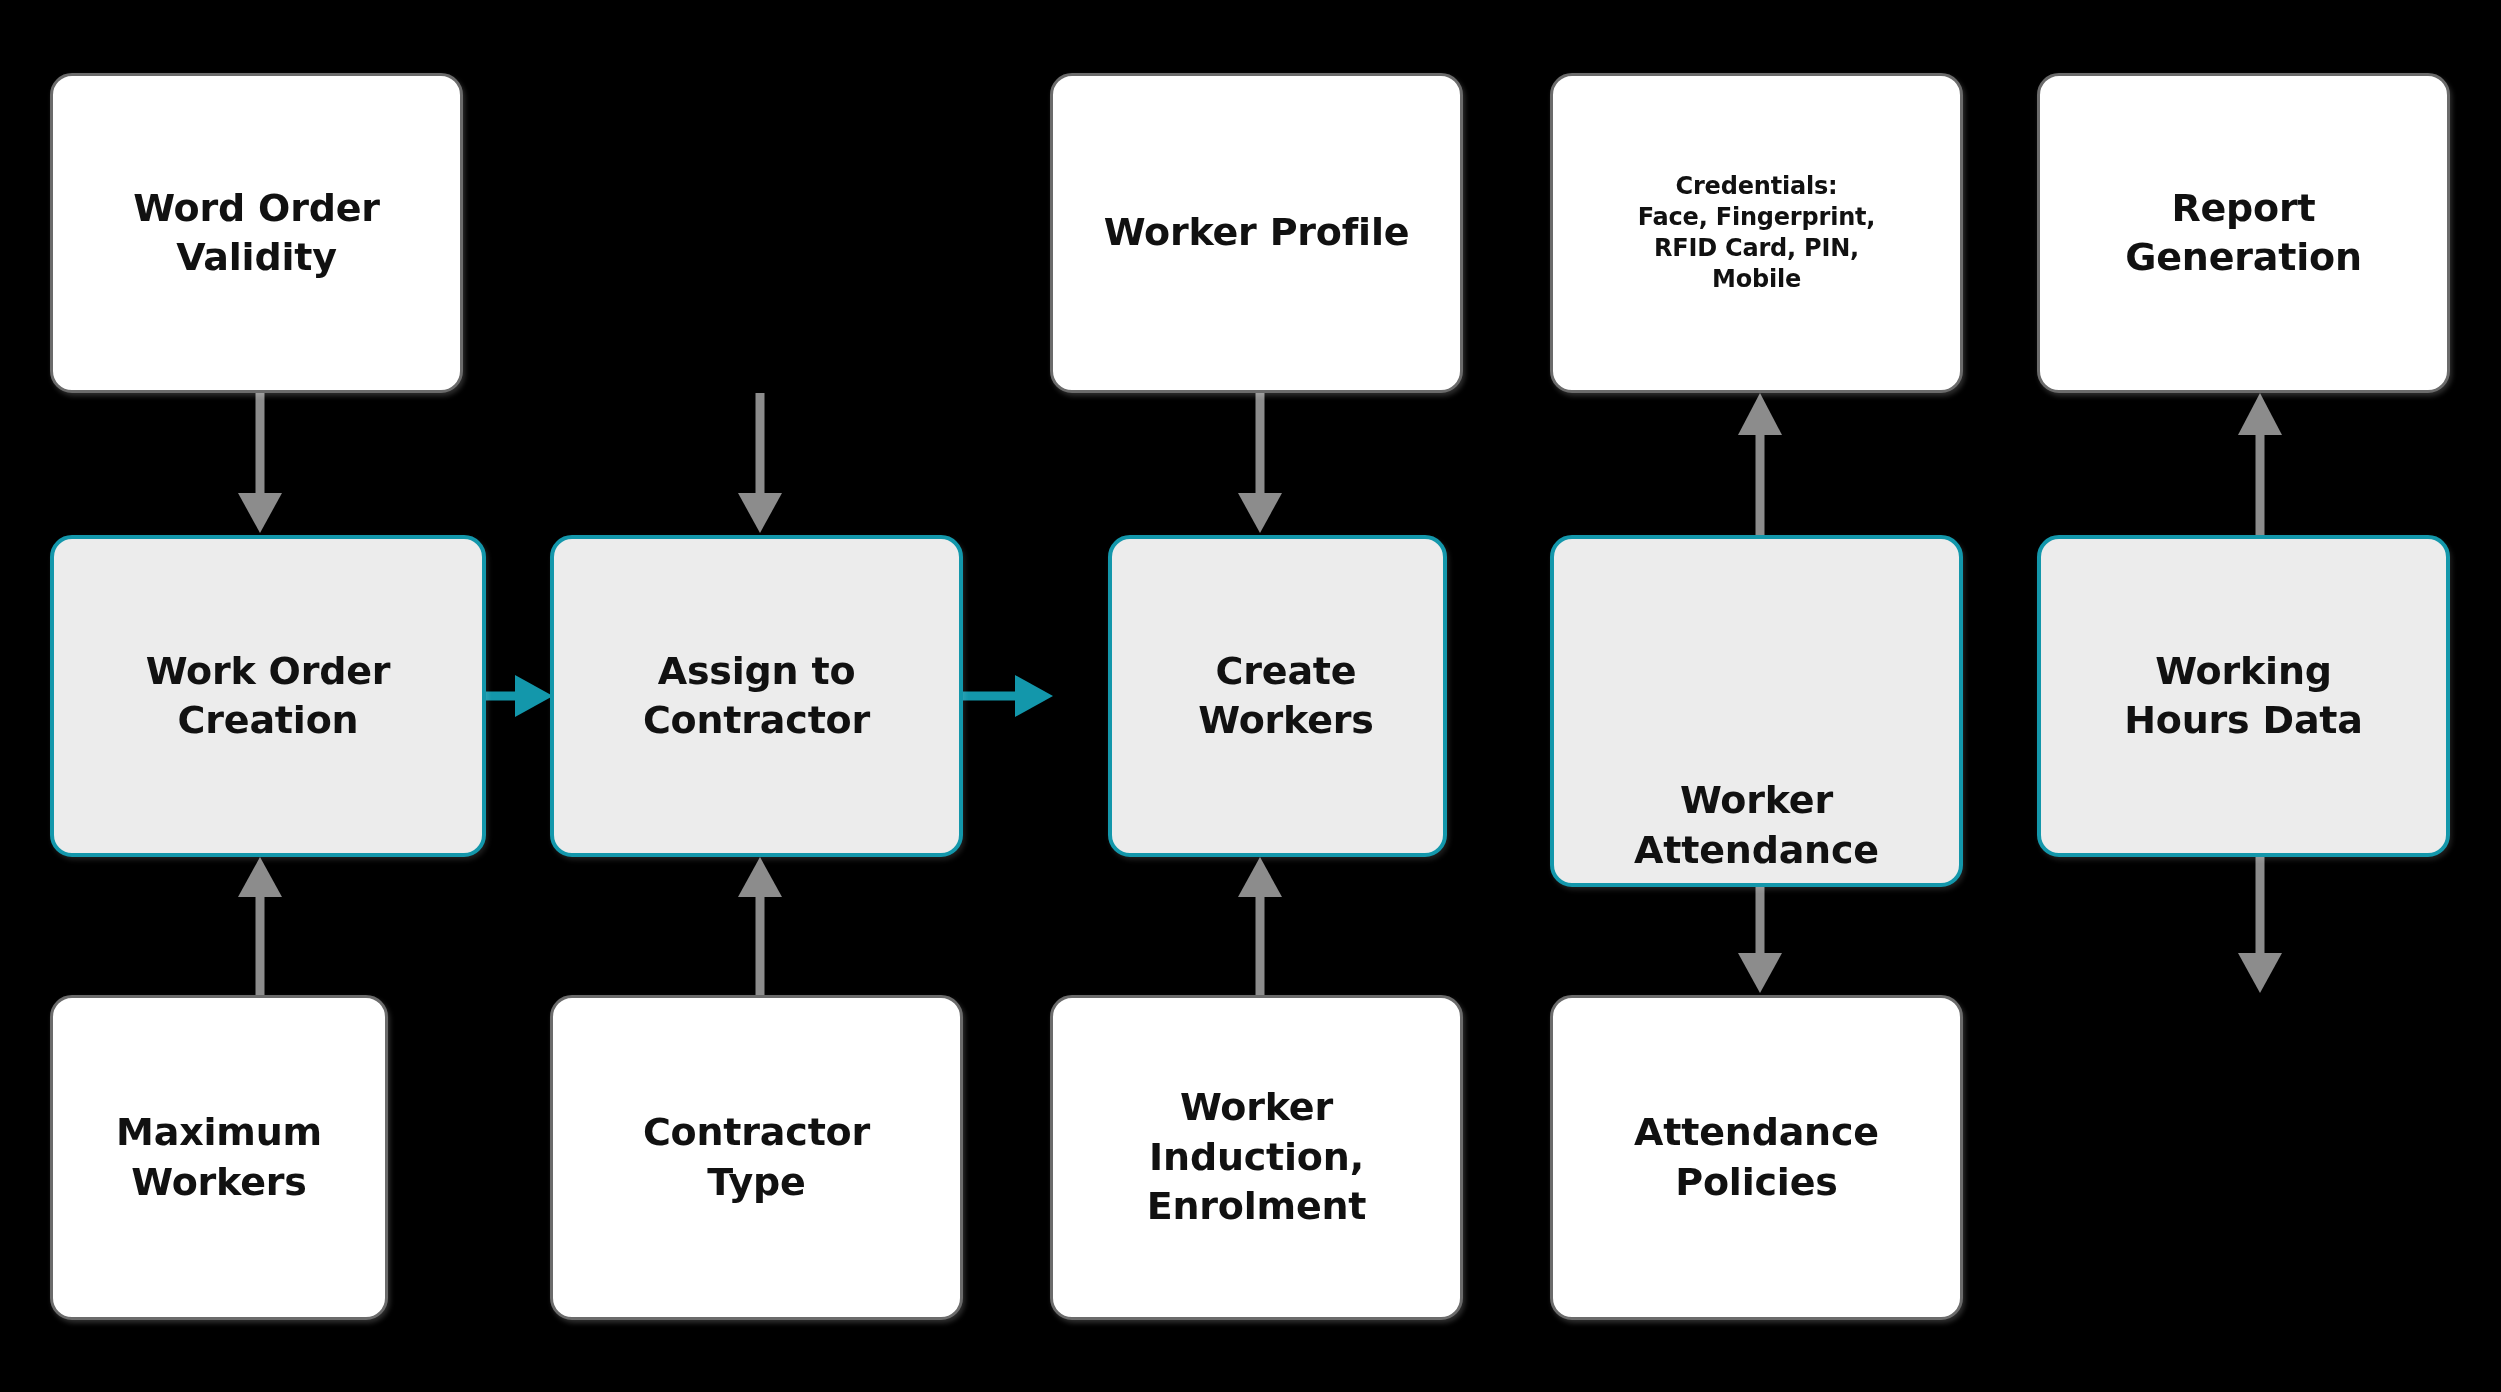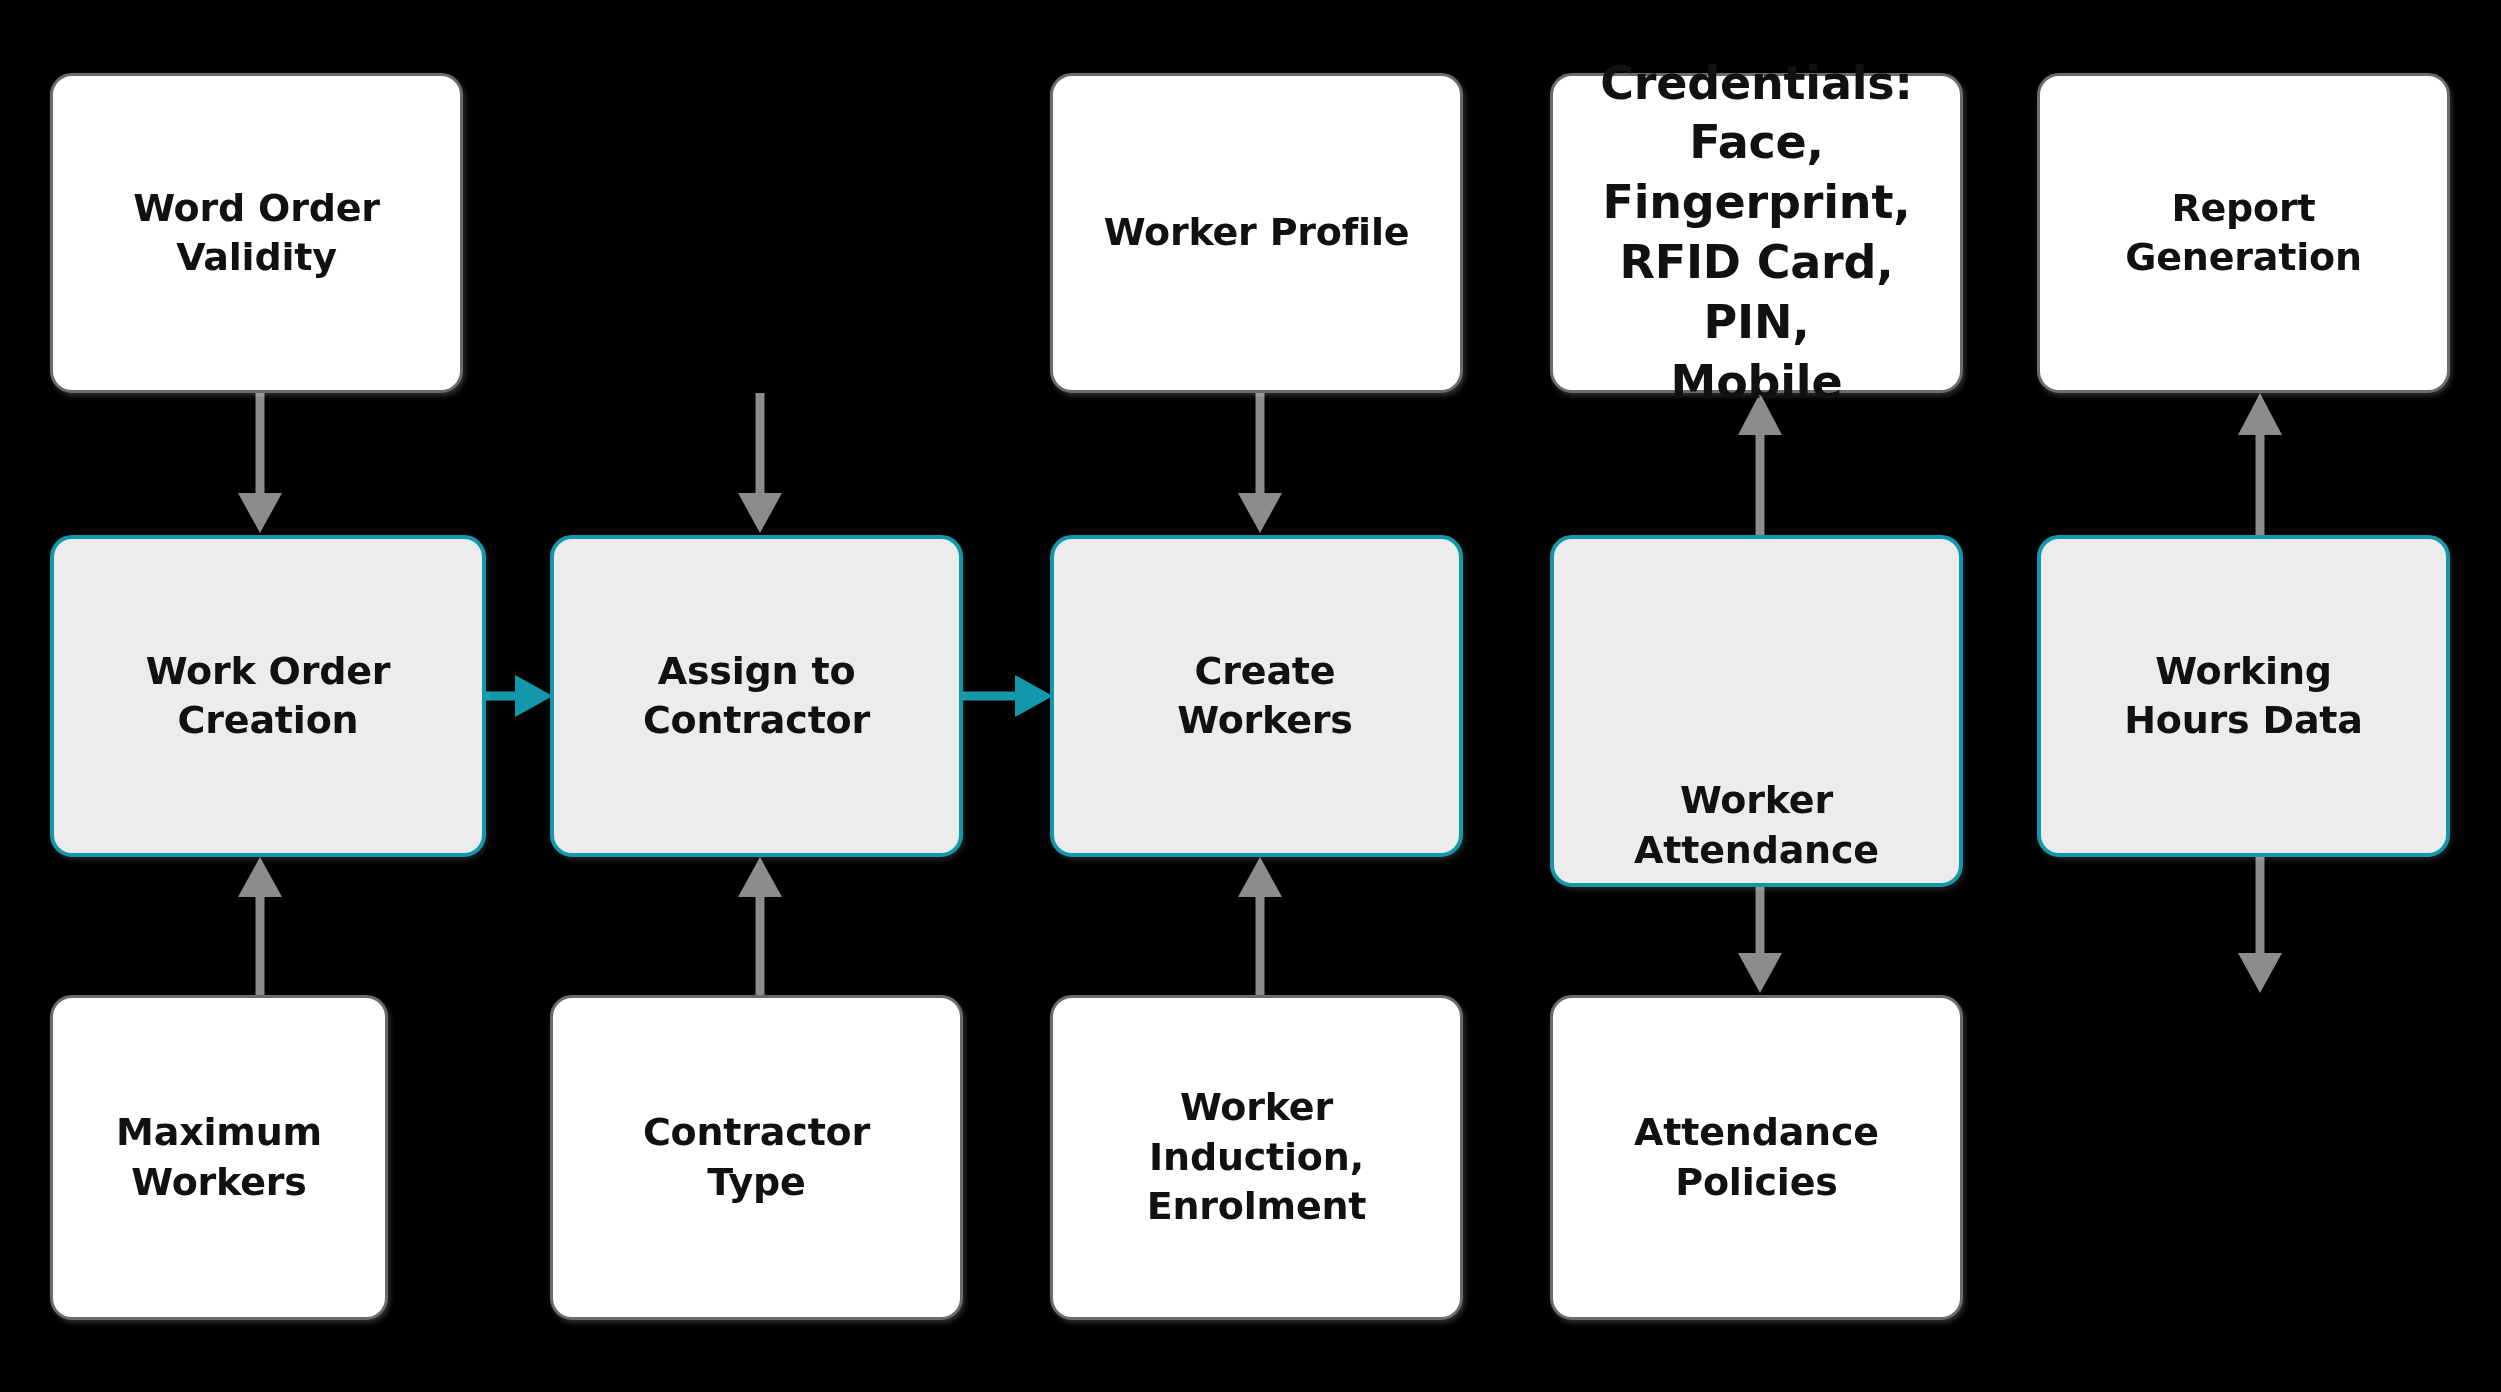--- a/index.html
+++ b/index.html
@@ -52,21 +52,21 @@
   .node .label {
     display: block;
     width: 100%;
   }
   .node .label .ln { display: block; }
 
   
   .row-top .label     { font-size: 38px; }
   .row-mid .label     { font-size: 38px; }
   .row-bottom .label  { font-size: 38px; }
-  .node.small .label  { font-size: 46px; }
+  .node.small .label  { font-size: 24px; }
 
   
   .conn {
     position: absolute;
   }
   .conn svg { display: block; overflow: visible; }
 </style>
 </head>
 <body>
 
@@ -193,21 +193,21 @@
     </span>
   </div>
 
   <div class="node accent row-mid" style="left:550px; top:535px; width:413px; height:322px;">
     <span class="label">
       <span class="ln">Assign to</span>
       <span class="ln">Contractor</span>
     </span>
   </div>
 
-  <div class="node accent row-mid" style="left:1050px; top:535px; width:413px; height:322px;padding-left:31px;">
+  <div class="node accent row-mid" style="left:1108px; top:535px; width:339px; height:322px;padding-left:31px;">
     <span class="label">
       <span class="ln">Create</span>
       <span class="ln">Workers</span>
     </span>
   </div>
 
   <div class="node accent row-mid" style="left:1550px; top:535px; width:413px; height:352px;align-items:flex-end;">
     <span class="label">
       <span class="ln">Worker</span>
       <span class="ln">Attendance</span>

